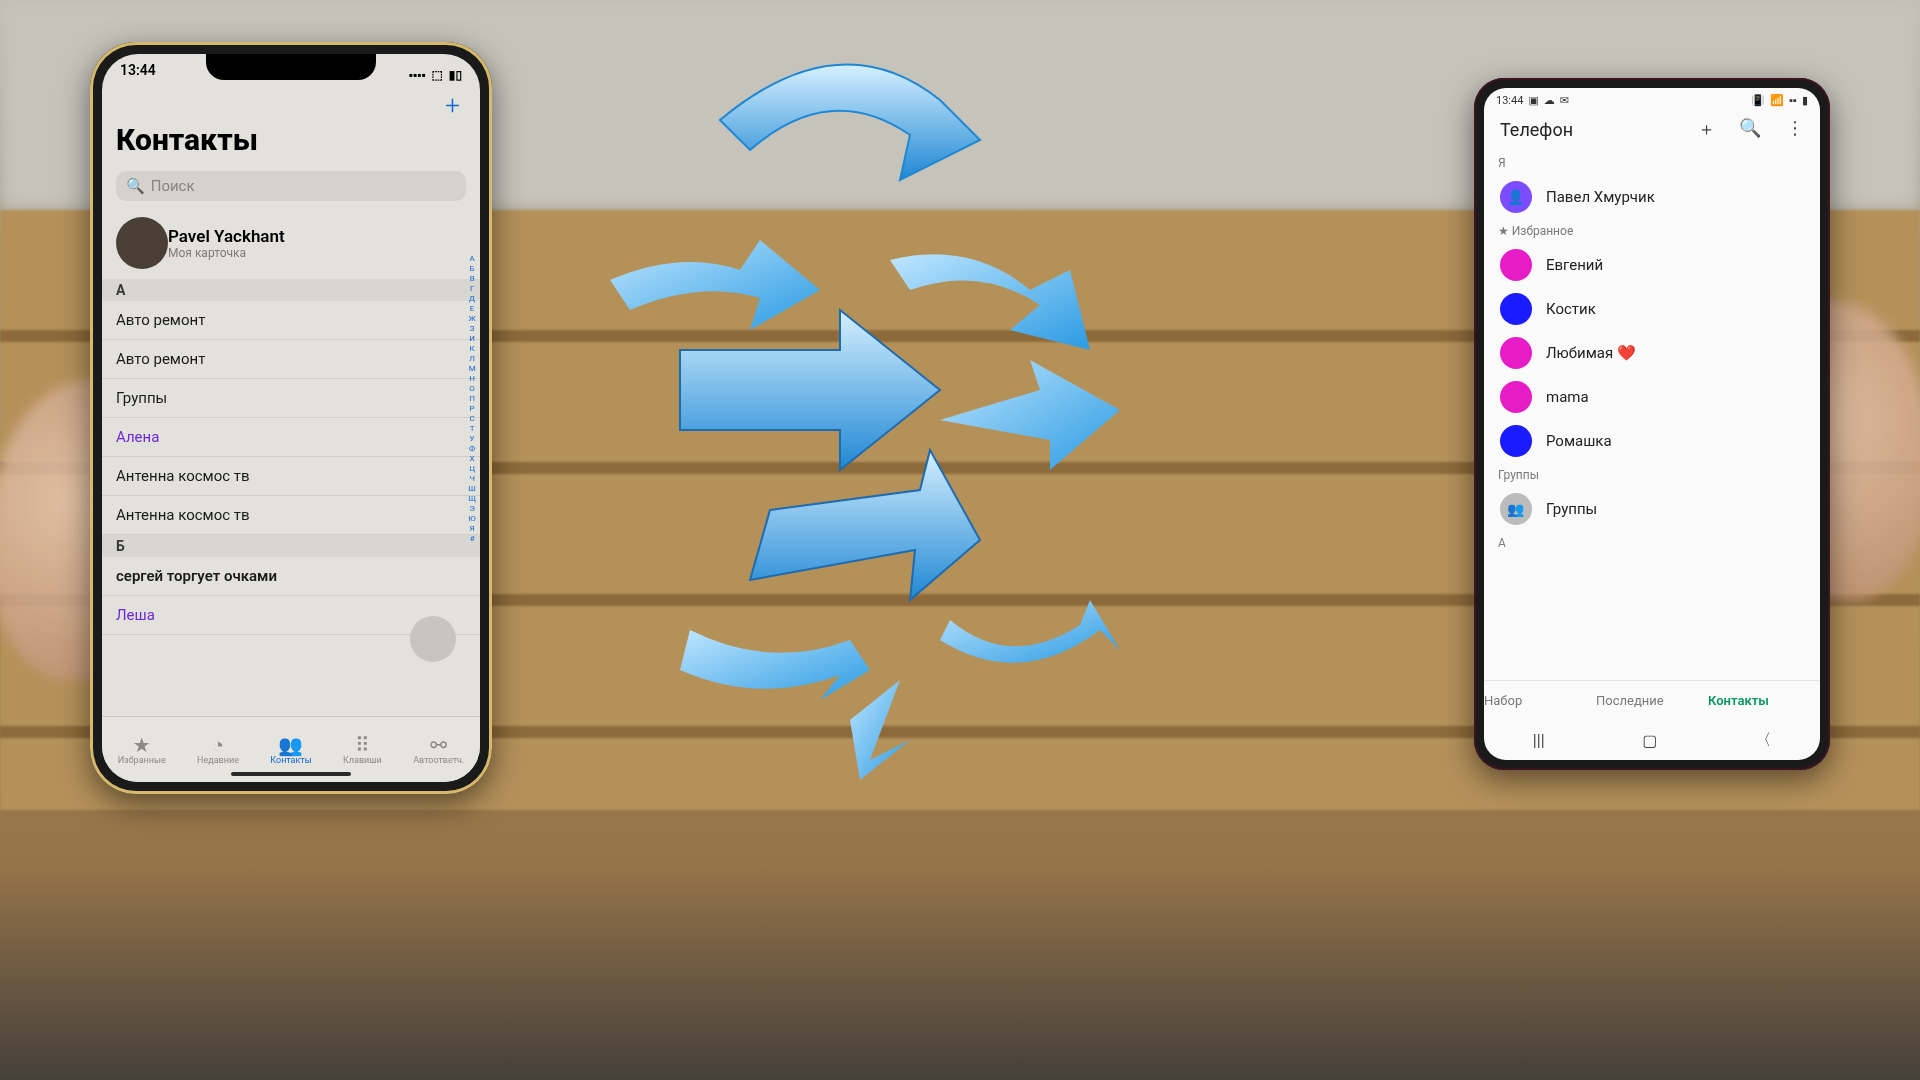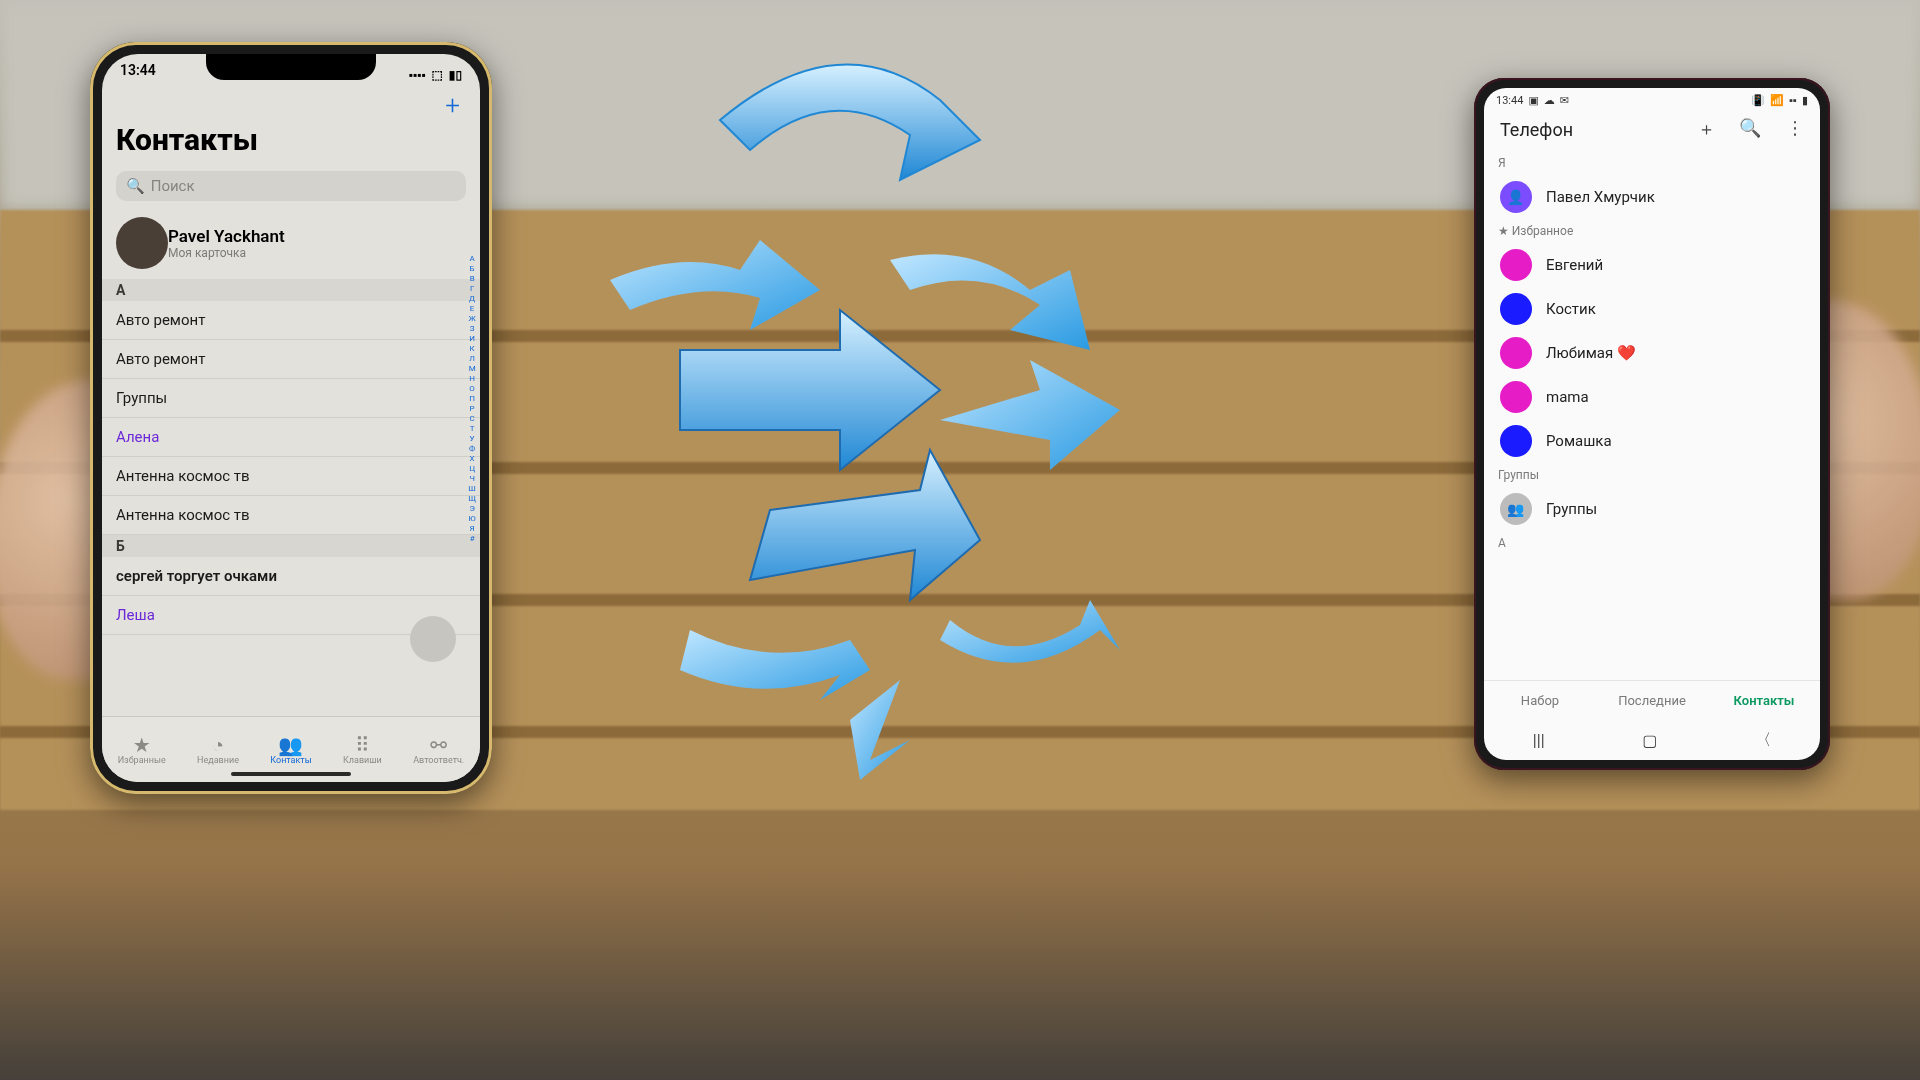--- a/index.html
+++ b/index.html
@@ -79,21 +79,21 @@
   .an-section.star::before { content:"★ "; }
   .an-row { display:flex; align-items:center; gap:14px; padding:6px 16px; font-size:15px; color:#222;}
   .circ { width:32px; height:32px; border-radius:50%; flex-shrink:0;}
   .c-purple { background:#7c4dff; display:flex; align-items:center; justify-content:center; color:#fff; font-size:14px;}
   .c-blue { background:#1b1bff;}
   .c-mag { background:#e61cc7;}
   .c-grey { background:#bcbcbc; display:flex; align-items:center; justify-content:center; color:#fff; font-size:14px;}
   .an-tabs {
     position:absolute; bottom:40px; left:0; right:0; display:flex; border-top:1px solid #e4e4e4;
   }
-  .an-tab { flex:1; text-align:center; padding:12px 0; font-size:13px; color:#7a7a7a;}
+  .an-tab { flex:1; text-align:left; padding:12px 0; font-size:13px; color:#7a7a7a;}
   .an-tab.active { color:#0b9960; font-weight:600;}
   .an-nav {
     position:absolute; bottom:0; left:0; right:0; height:40px;
     display:flex; justify-content:space-around; align-items:center; color:#444;
   }
   .an-nav .nb { font-size:16px;}
 
   
   .hand {
     position:absolute; width:200px; height:300px; z-index:2;

